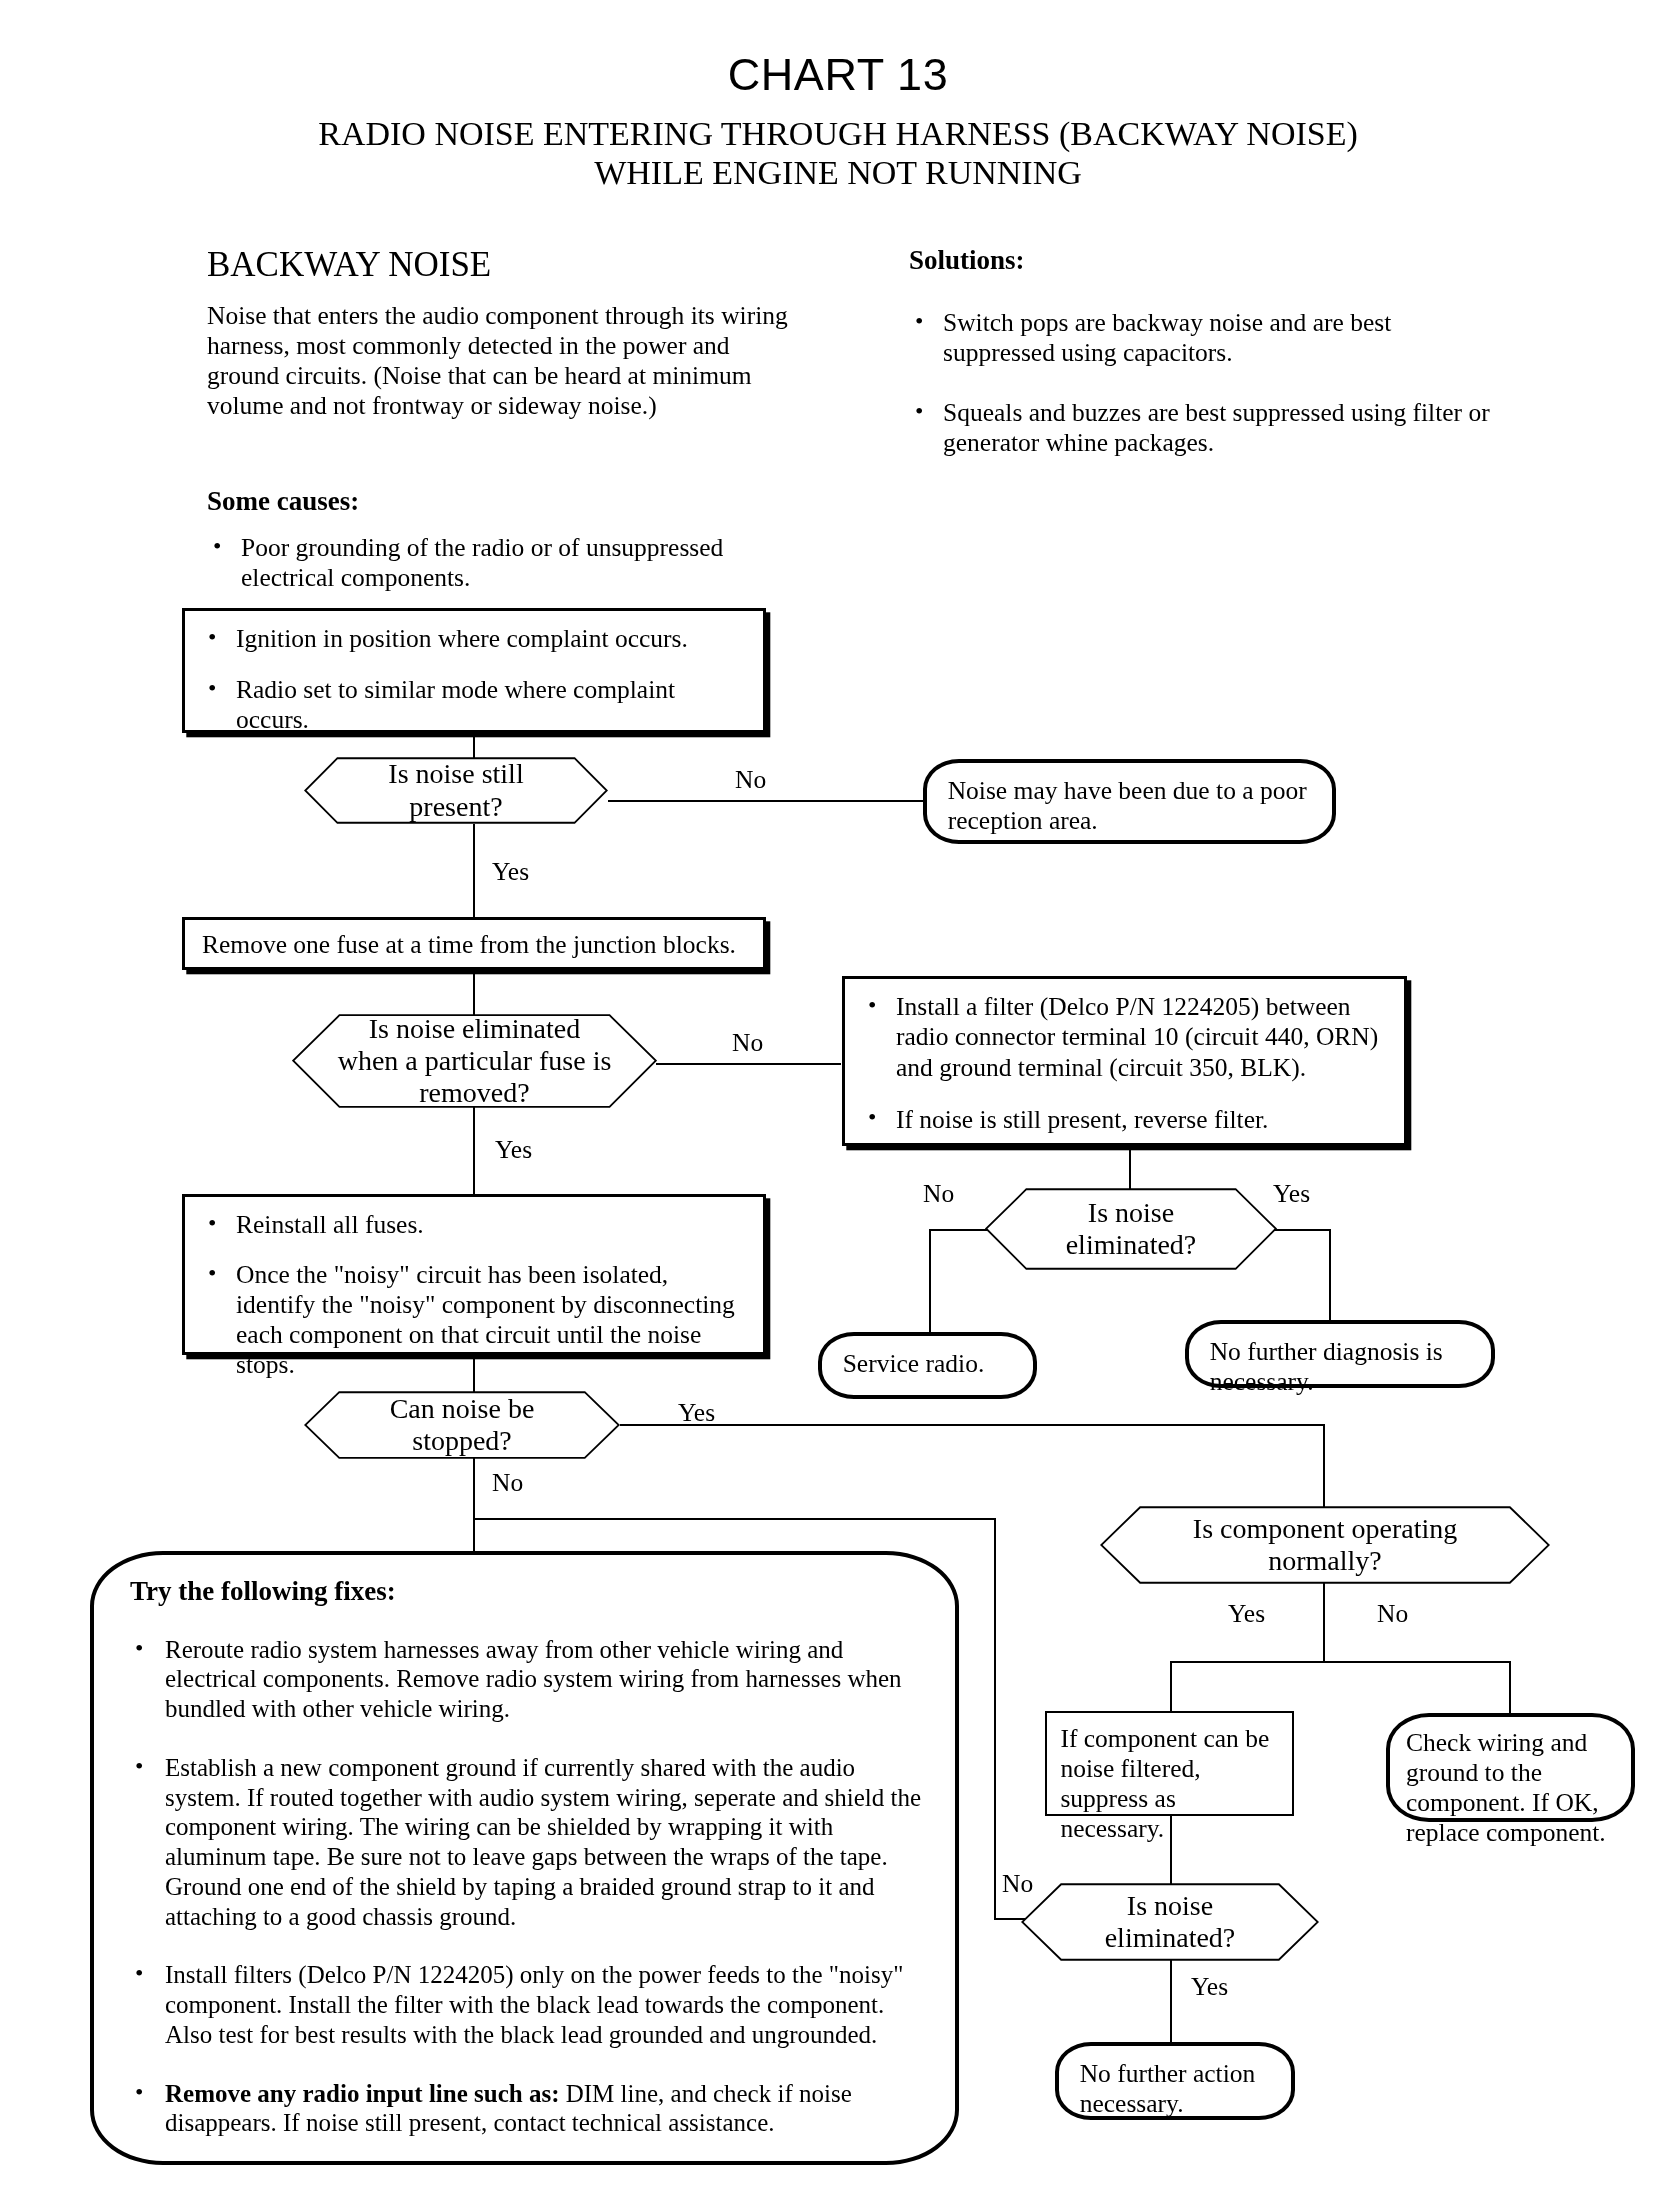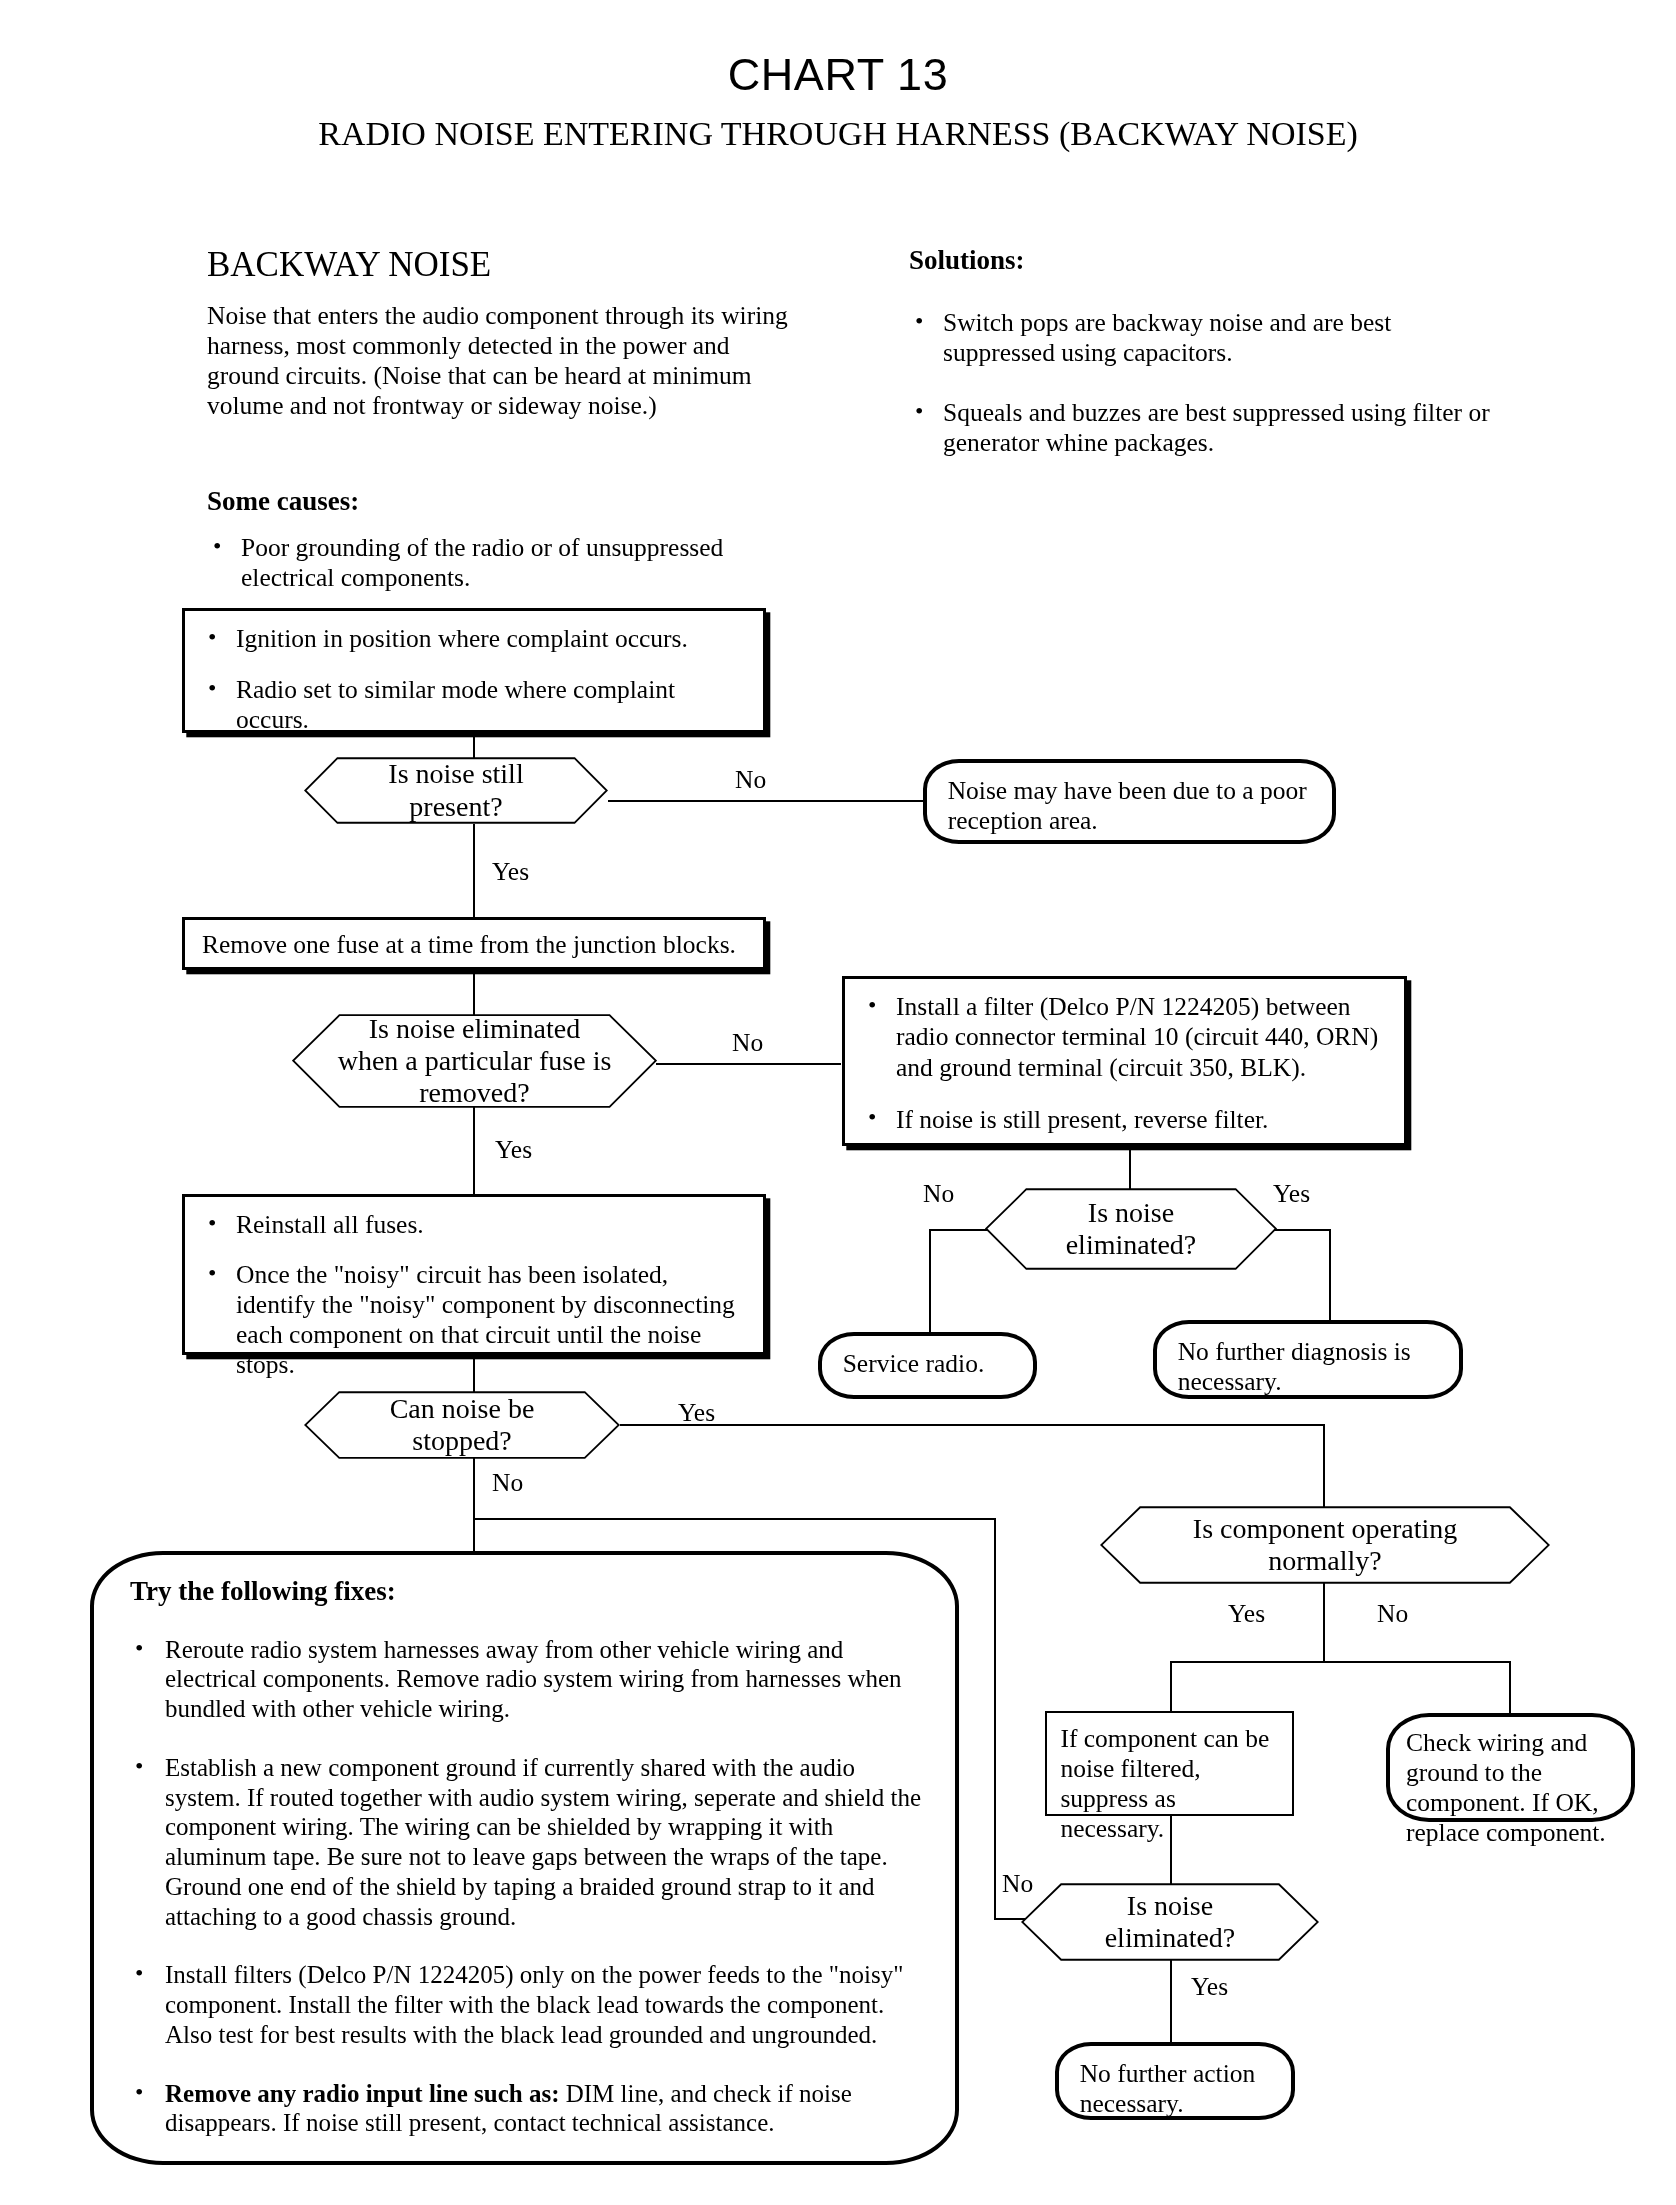--- a/index.html
+++ b/index.html
@@ -125,20 +125,21 @@
   #fixes-inner li b{font-weight:bold;}
 </style>
 </head>
 <body>
 
 <div id="page">
 
   <div class="abs" id="chart-title">CHART 13</div>
   <div class="abs" id="subtitle">
     <div>RADIO NOISE ENTERING THROUGH HARNESS (BACKWAY NOISE)</div>
+    <div>WHILE ENGINE NOT RUNNING</div>
   </div>
 
   <div class="abs" id="intro-left">
     <div class="sec-head">BACKWAY NOISE</div>
     <div class="para">Noise that enters the audio component through its wiring harness, most commonly detected in the power and ground circuits. (Noise that can be heard at minimum volume and not frontway or sideway noise.)</div>
     <div class="spacer-sm"></div>
     <div class="sec-head bold">Some causes:</div>
     <ul class="bullets">
       <li>Poor grounding of the radio or of unsuppressed electrical components.</li>
       <li>Poorly routed wires.</li>
@@ -247,21 +248,21 @@
     </svg>
     <div class="htxt">Is noise eliminated?</div>
   </div>
   <div class="lbl" style="left:923px;top:1179px;">No</div>
   <div class="lbl" style="left:1273px;top:1179px;">Yes</div>
 
   <div class="term" style="left:818px;top:1332px;width:219px;height:67px;">
     <div class="inner" style="">Service radio.</div>
   </div>
 
-  <div class="term" style="left:1153px;top:1320px;width:310px;height:79px;">
+  <div class="term" style="left:1185px;top:1320px;width:310px;height:68px;">
     <div class="inner">No further diagnosis is necessary.</div>
   </div>
 
   <div class="proc" style="left:182px;top:1194px;width:584px;height:161px;">
     <div class="inner">
       <ul class="bullets tight">
         <li style="margin-bottom:19.5px">Reinstall all fuses.</li>
         <li style="margin-bottom:0">Once the "noisy" circuit has been isolated, identify the "noisy" component by disconnecting each component on that circuit until the noise stops.</li>
       </ul>
     </div>

